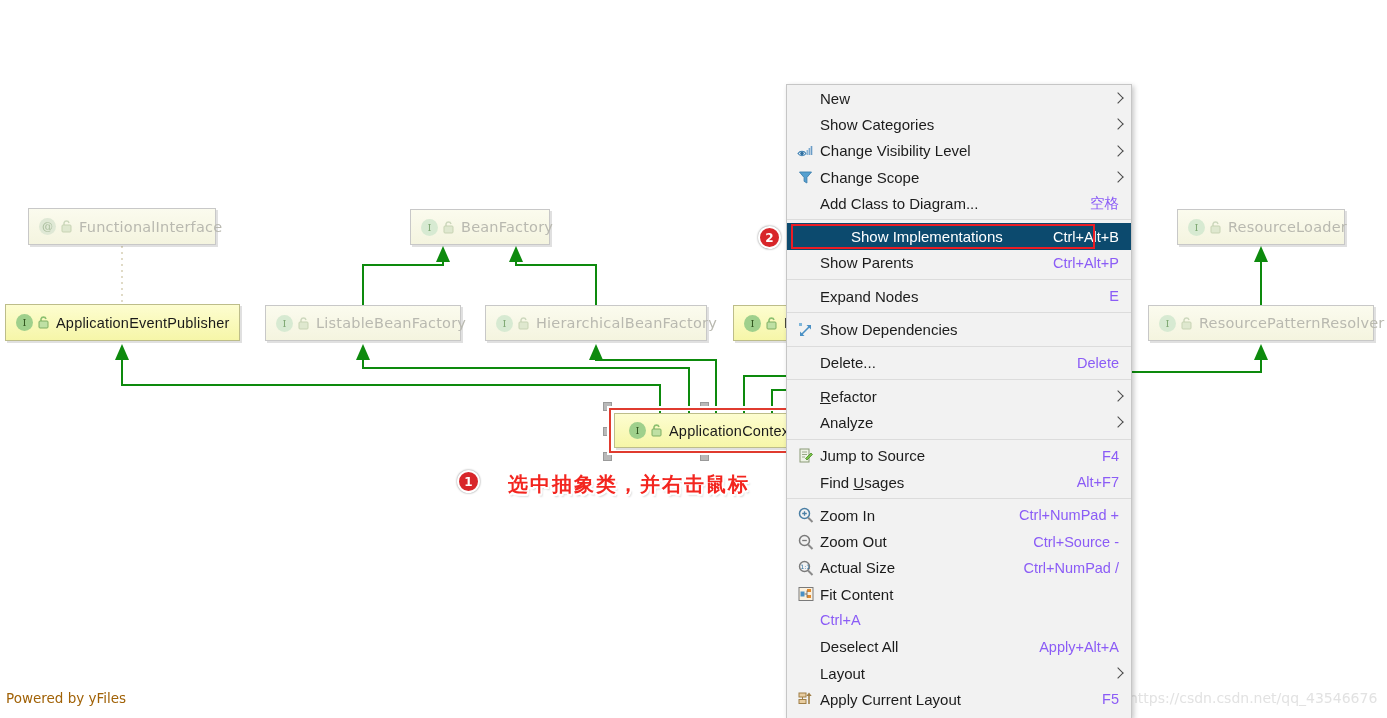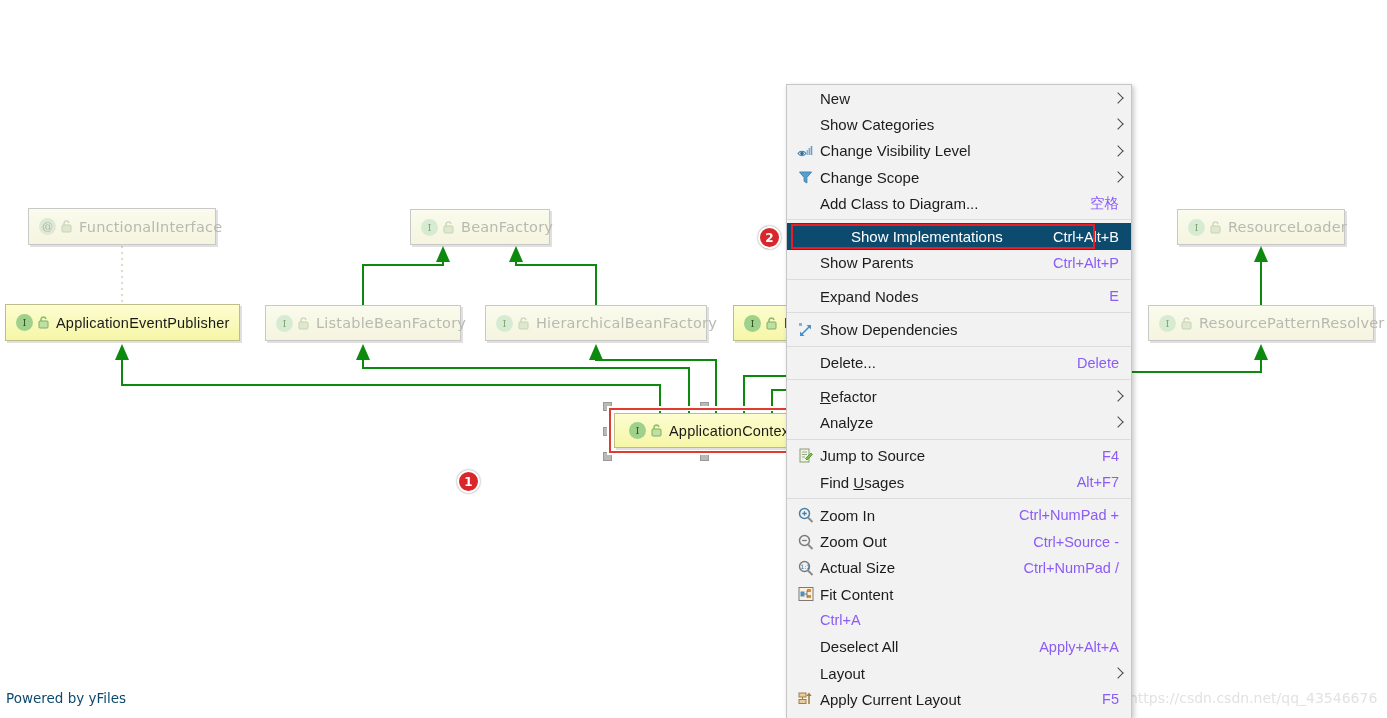--- a/index.html
+++ b/index.html
@@ -70,21 +70,21 @@
   }
   .orange-edge {
     position:absolute; width:4px; background:#f0a33c;
   }
 
   
   .wm {
     position: absolute;
     font-family: "DejaVu Sans", sans-serif;
     font-size: 13.5px;
-    color: #0c4a6e;
+    color: #a16207;
     white-space: nowrap;
   }
   .wm.right { color: #e2e2e2; font-size: 14px; }
 
   
   .badge {
     position: absolute;
     width: 19px; height: 19px; border-radius: 50%;
     background: #d8262a;
     border: 2px solid #ffffff;
@@ -312,20 +312,21 @@
       <span class="lbl">ApplicationContext</span>
     </div>
 
     <div class="sel-ring" style="left:609px; top:408px; width:190px; height:45px;"></div>
 
     <div class="wm" style="left:6px; top:690px;">Powered by yFiles</div>
     <div class="wm right" style="left:1129px; top:690px;">https://csdn.csdn.net/qq_43546676</div>
   </div>
 
   <div class="badge" style="left:457px; top:470px;">1</div>
+  <div class="cn-note" style="left:508px; top:471px;">选中抽象类，并右击鼠标</div>
   <div class="badge" style="left:758px; top:226px; z-index:20;">2</div>
 
   <div id="menu">
 
     <div class="mrow">
       <span class="micon"></span>
       <span class="mlabel">New</span>
       <span class="marrow"></span>
     </div>
 

